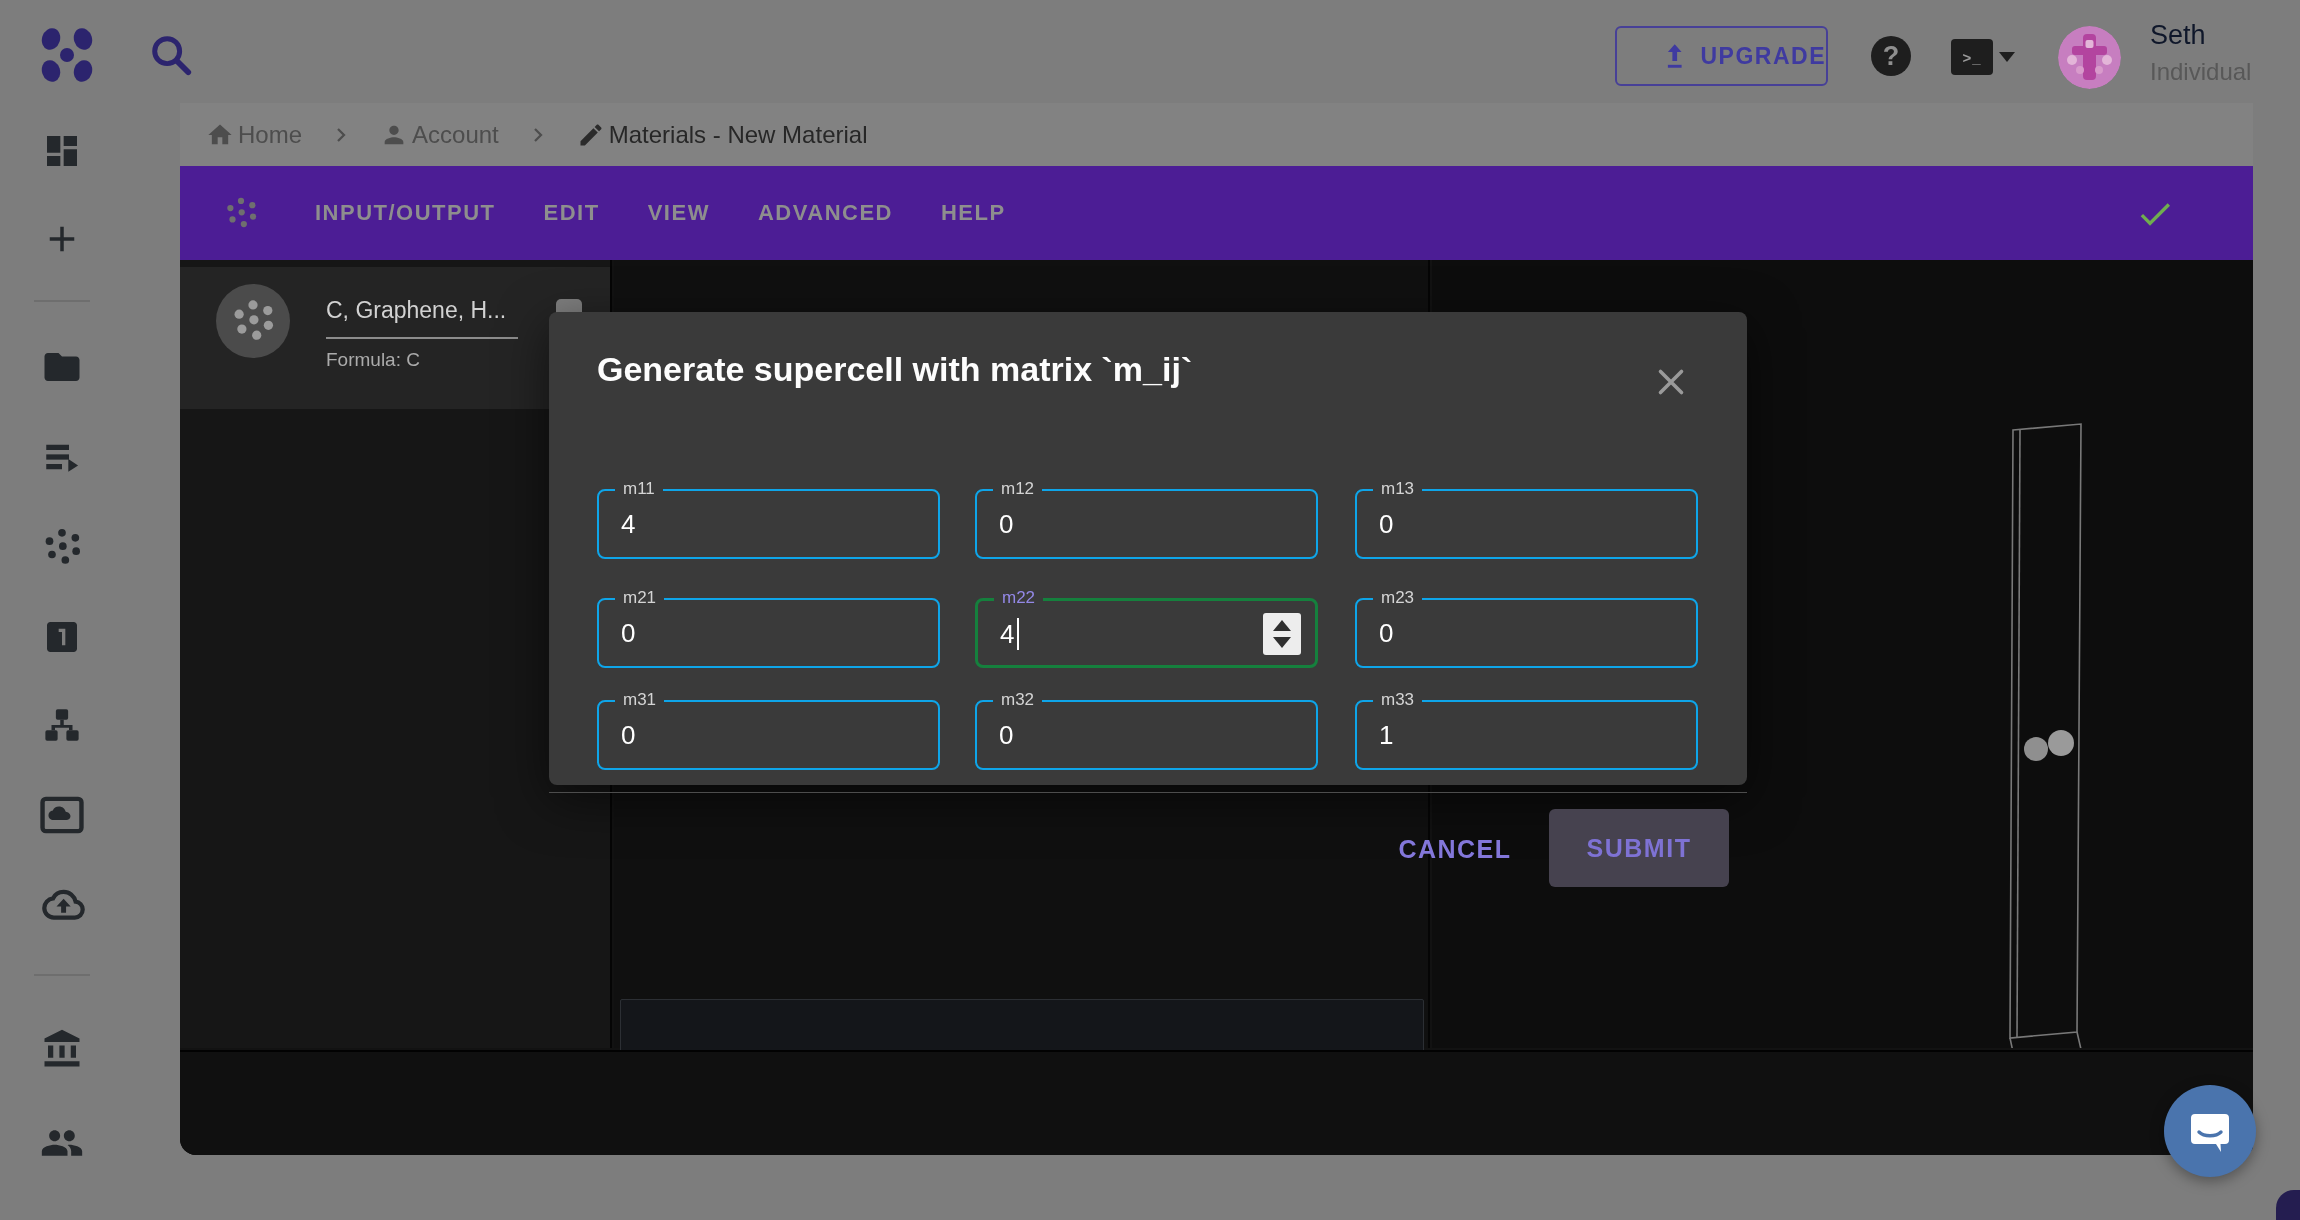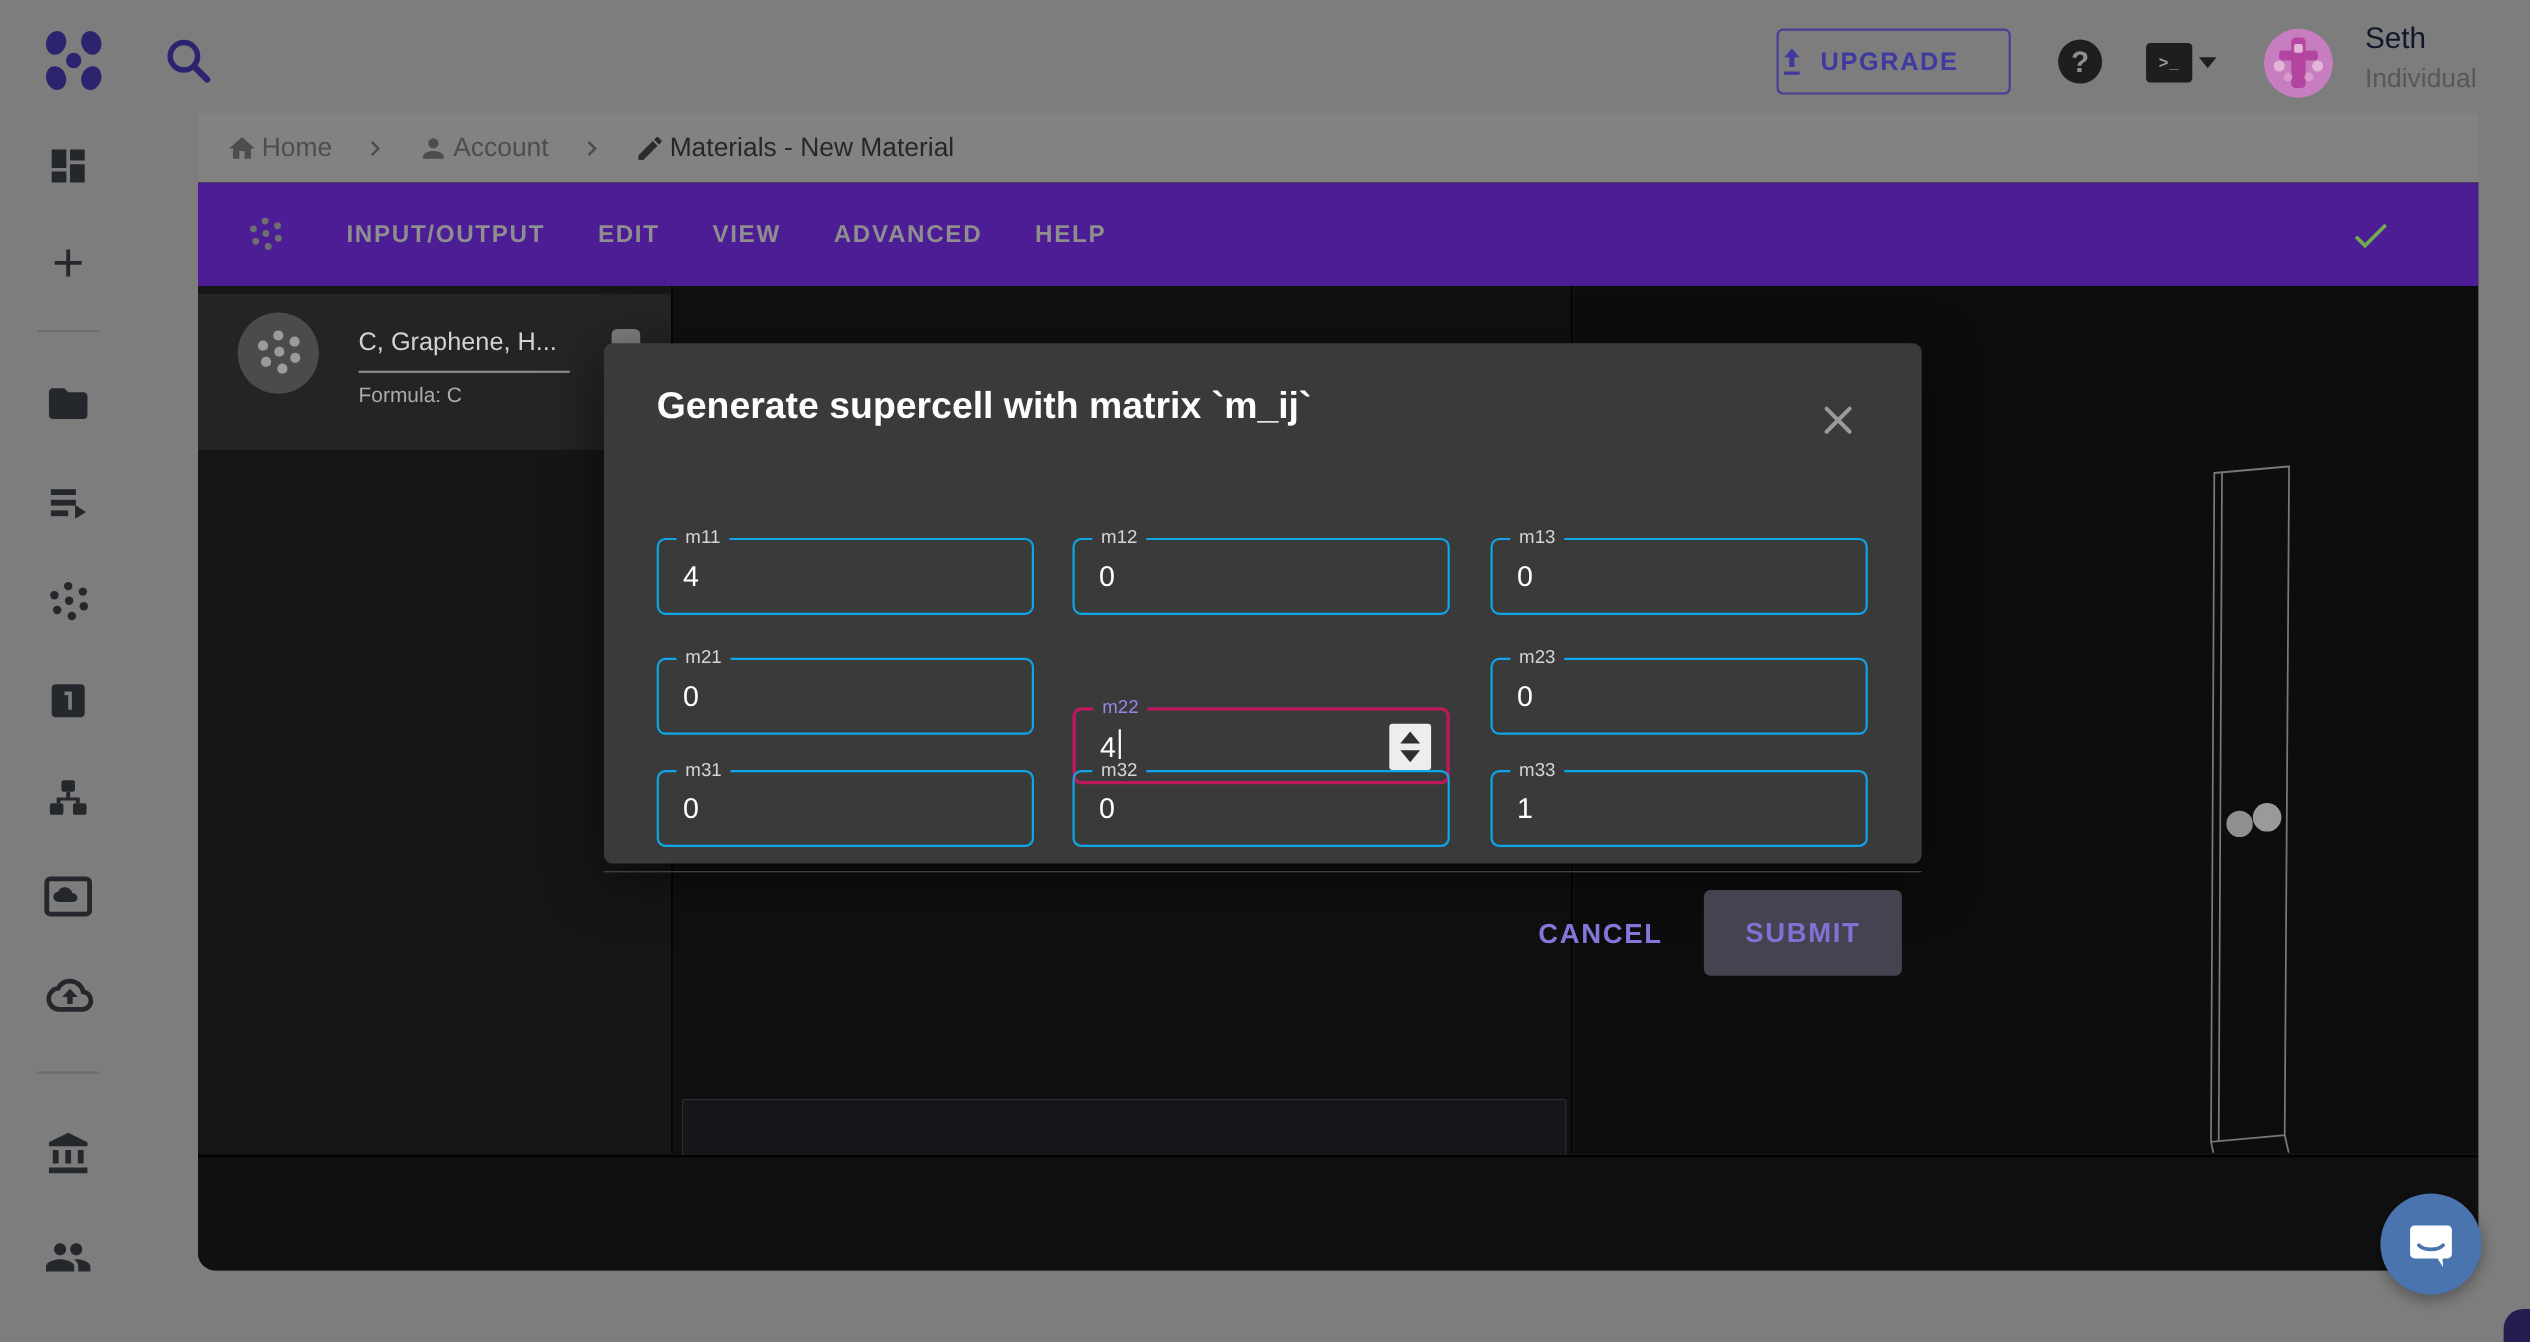--- a/index.html
+++ b/index.html
@@ -6,21 +6,21 @@
   *{box-sizing:border-box;font-family:"Liberation Sans",sans-serif;}
   #app{position:relative;width:2300px;height:1220px;background:#7d7d7d;overflow:hidden;}
   .abs{position:absolute;}
   svg{display:block;}
 
   
   .topbar{left:0;top:0;width:2300px;height:104px;}
   .logo{left:40px;top:27px;width:54px;height:56px;cursor:pointer;}
   .search-btn{left:148px;top:32px;width:46px;height:46px;cursor:pointer;}
   .upgrade-btn{left:1615px;top:26px;width:213px;height:60px;border:2px solid #474097;border-radius:6px;
-    display:flex;align-items:center;justify-content:flex-start;gap:14px;cursor:pointer;}
+    display:flex;align-items:center;justify-content:flex-start;gap:14px;cursor:pointer;padding-left:46px;}
   .upgrade-btn span{color:#3f3aa0;font-size:23px;font-weight:700;letter-spacing:1.5px;}
   .help-btn{left:1871px;top:36px;width:40px;height:40px;border-radius:50%;background:#1e1e1e;
     display:flex;align-items:center;justify-content:center;color:#8f8f8f;font-size:27px;font-weight:700;cursor:pointer;}
   .console-btn{left:1951px;top:38px;width:64px;height:38px;display:flex;align-items:center;gap:6px;cursor:pointer;}
   .console-box{width:42px;height:36px;background:#1e1e1e;border-radius:4px;display:flex;align-items:center;justify-content:center;
     color:#9a9a9a;font-size:15px;font-weight:700;letter-spacing:1px;}
   .caret-down{width:0;height:0;border-left:8px solid transparent;border-right:8px solid transparent;border-top:10px solid #1e1e1e;}
   .avatar{left:2058px;top:26px;width:63px;height:63px;border-radius:50%;overflow:hidden;cursor:pointer;}
   .user-name{left:2150px;top:20px;font-size:27px;color:#0f172a;}
   .user-plan{left:2150px;top:58px;font-size:24px;color:#585858;}
@@ -57,21 +57,21 @@
   .canvas-bottom{position:absolute;left:0;top:884px;width:100%;height:105px;background:#101010;border-top:2px solid #020202;}
 
   
   .modal{left:549px;top:312px;width:1198px;height:473px;background:#3a3a3a;border-radius:8px;
     box-shadow:0 14px 50px rgba(0,0,0,.55);z-index:20;}
   .modal-title{position:absolute;left:48px;top:38px;font-size:34px;font-weight:700;color:#fdfdfd;white-space:nowrap;}
   .modal-close{position:absolute;right:58px;top:52px;width:36px;height:36px;cursor:pointer;}
   .field{position:absolute;width:343px;height:70px;border:2px solid #0ea5e9;border-radius:8px;}
   .field .flabel{position:absolute;top:-12px;left:16px;padding:0 8px;background:#3a3a3a;font-size:17px;color:#d4d4d4;}
   .field .fvalue{position:absolute;left:22px;top:0;height:66px;line-height:66px;font-size:26px;color:#fff;}
-  .field.focused{border:3px solid #be185d;margin-top:45px;}
+  .field.focused{border:3px solid #15803d;}
   .field.focused .flabel{color:#9388e6;top:-13px;}
   .caret{display:inline-block;width:2px;height:32px;background:#fff;margin-left:3px;vertical-align:-7px;}
   .spinner{position:absolute;right:14px;top:12px;width:38px;height:42px;background:#ededed;border-radius:3px;
     display:flex;flex-direction:column;align-items:center;justify-content:center;gap:6px;cursor:pointer;}
   .spin-up{width:0;height:0;border-left:9px solid transparent;border-right:9px solid transparent;border-bottom:11px solid #2f2f2f;}
   .spin-down{width:0;height:0;border-left:9px solid transparent;border-right:9px solid transparent;border-top:11px solid #2f2f2f;}
   .modal-divider{position:absolute;left:0;top:480px;width:100%;height:1px;background:#4d4d4d;}
   .btn-cancel{position:absolute;left:836px;top:505px;width:140px;height:64px;display:flex;align-items:center;justify-content:center;
     border-radius:6px;cursor:pointer;}
   .btn-cancel span{font-size:25px;font-weight:700;letter-spacing:1.5px;color:#8377da;}

